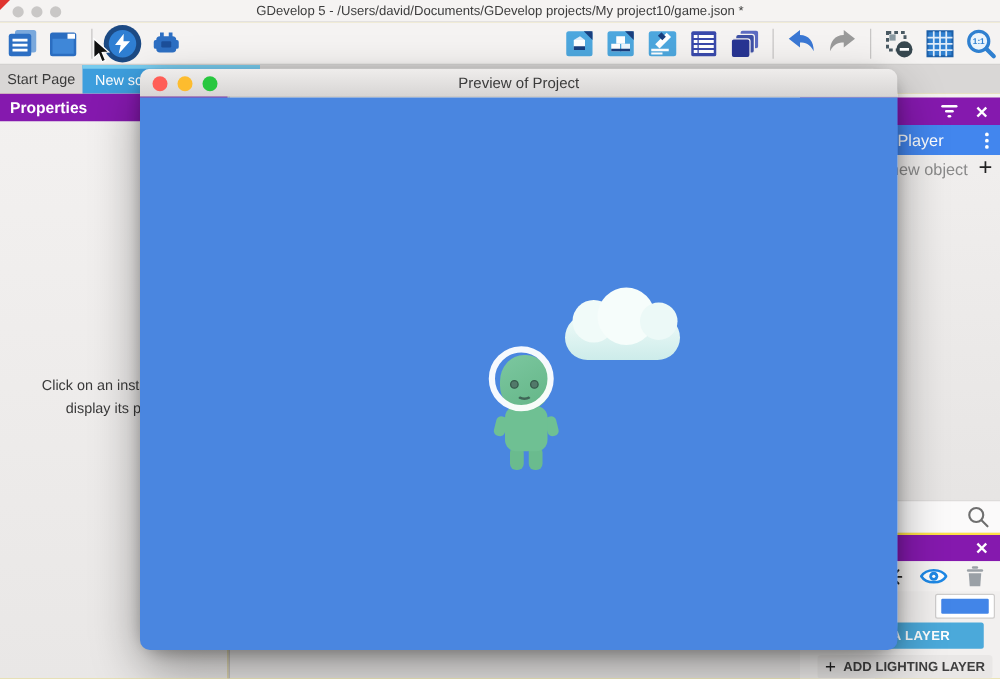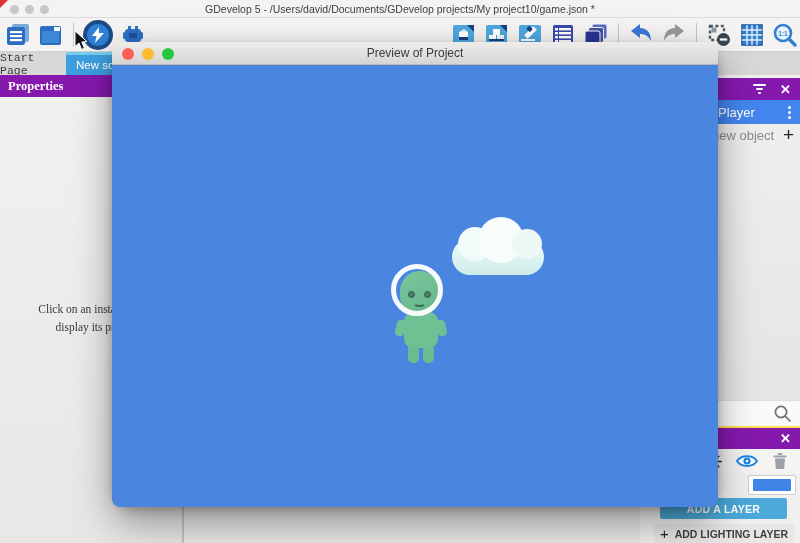--- a/index.html
+++ b/index.html
@@ -26,28 +26,28 @@
   .tb-icon { width:26px; height:26px; display:block; }
   .preview-btn { width:30px; height:30px; border-radius:50%; background:#1c4a84;
     display:flex; align-items:center; justify-content:center; position:relative; }
   .preview-btn .inner { width:22px; height:22px; border-radius:50%; background:#2f7fd3;
     display:flex; align-items:center; justify-content:center; }
 
   
   .tabbar { position:absolute; top:52px; left:0; width:800px; height:23px; background:#d9d7d6; }
   .tab-start { position:absolute; left:0; top:0; width:66px; height:23px;
     display:flex; align-items:center; justify-content:center;
-    font-size:11.5px; color:#3b3b3b;font-family:Liberation Mono, monospace; }
+    font-size:11.5px; color:#3b3b3b; }
   .tab-scene { position:absolute; left:66px; top:0; width:142px; height:23px;
     background:#3d9edd; border-top:3px solid #79ccee; color:#ffffff;
     display:flex; align-items:center; padding-left:10px; font-size:11.5px; }
 
   
   .props-panel { position:absolute; left:0; top:75px; width:183px; height:468px;
-    background:linear-gradient(#f3f1f0,#e9e7e6); border-right:1px solid #c8c6c5;font-family:Liberation Serif, serif; }
+    background:linear-gradient(#f3f1f0,#e9e7e6); border-right:1px solid #c8c6c5; }
   .purple-header { height:22px; background:#8519ae; color:#fff; display:flex;
     align-items:center; font-size:12.5px; font-weight:bold; padding:0 8px; }
   .props-hint { position:absolute; top:225px; left:0; width:100%; font-size:11.5px;
     color:#3a3a3a; line-height:18px; }
   .props-hint div { position:relative; left:50%; transform:translateX(-50%);
     white-space:nowrap; width:max-content; }
 
   
   .canvas-area { position:absolute; left:183px; top:75px; width:517px; height:468px;
     background:#eae8e7; border-left:1px solid #c5c3c2; }
@@ -86,21 +86,21 @@
   .color-swatch { width:38px; height:12px; background:#4285e8; border-radius:1px; }
   .add-layer-btn { height:22px; margin:2px 13px 0 20px; background:#4ba9da; border-radius:2px;
     color:#fff; font-size:10.5px; font-weight:bold; letter-spacing:.3px;
     display:flex; align-items:center; justify-content:center; }
   .add-lighting-btn { height:20px; margin:5px 6px 0 14px; background:#e9e7e6; border-radius:3px;
     color:#3f3f3f; font-size:10.5px; font-weight:bold; display:flex; align-items:center;
     justify-content:center; gap:6px; }
   .add-lighting-btn .plus { font-size:15px; font-weight:normal; color:#222; }
 
   
-  .preview-window { position:absolute; left:112px; top:42px; width:606px; height:465px;
+  .preview-window { position:absolute; left:112px; top:55px; width:606px; height:465px;
     border-radius:20px; box-shadow:0 16px 38px rgba(0,0,0,.38), 0 3px 10px rgba(0,0,0,.22); z-index:50; }
   .pw-titlebar { position:absolute; top:0; left:0; width:100%; height:23px;
     background:linear-gradient(#efedec,#d7d5d4); border-bottom:1px solid #b8b6b5;
     border-radius:8px 8px 0 0; }
   .pw-title { position:absolute; top:4px; left:0; width:100%; text-align:center;
     font-size:12px; color:#3b3b3b; }
   .light { position:absolute; top:6px; width:12px; height:12px; border-radius:50%; }
   .light.red{left:10px; background:#ff5e57;} .light.yellow{left:30px; background:#fdbc2e;}
   .light.green{left:50px; background:#28c73f;}
   .pw-content { position:absolute; top:23px; left:0; width:606px; height:442px;

